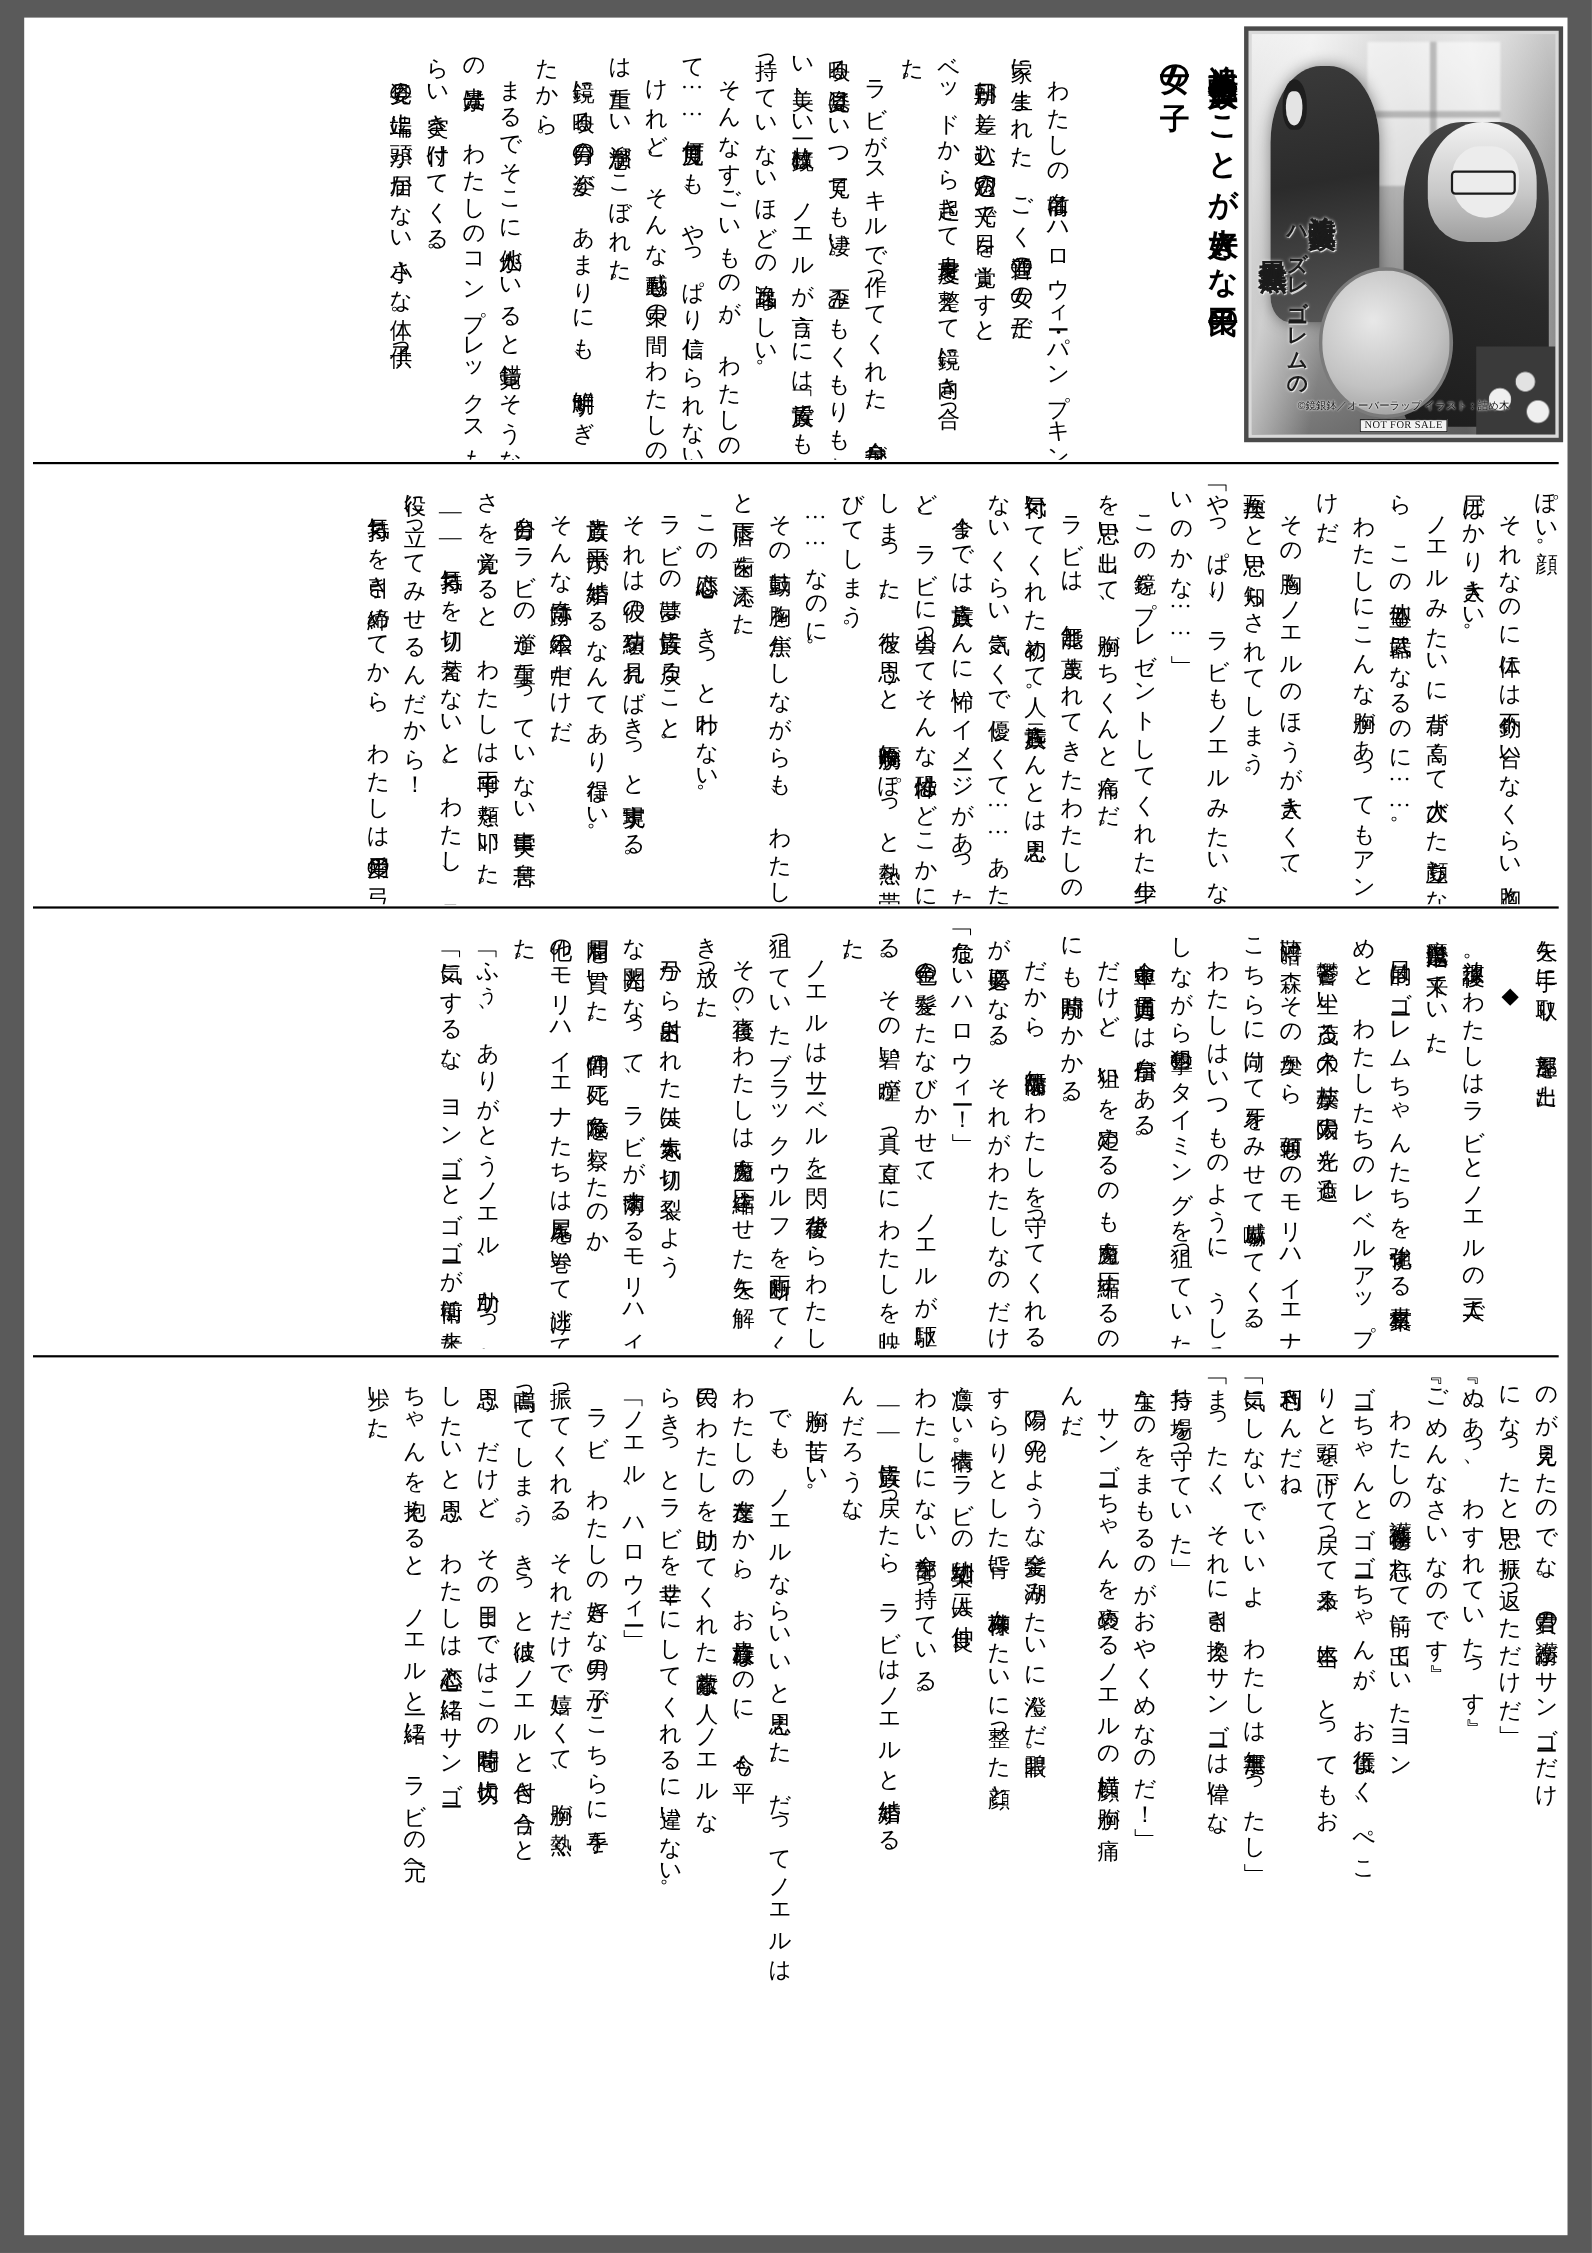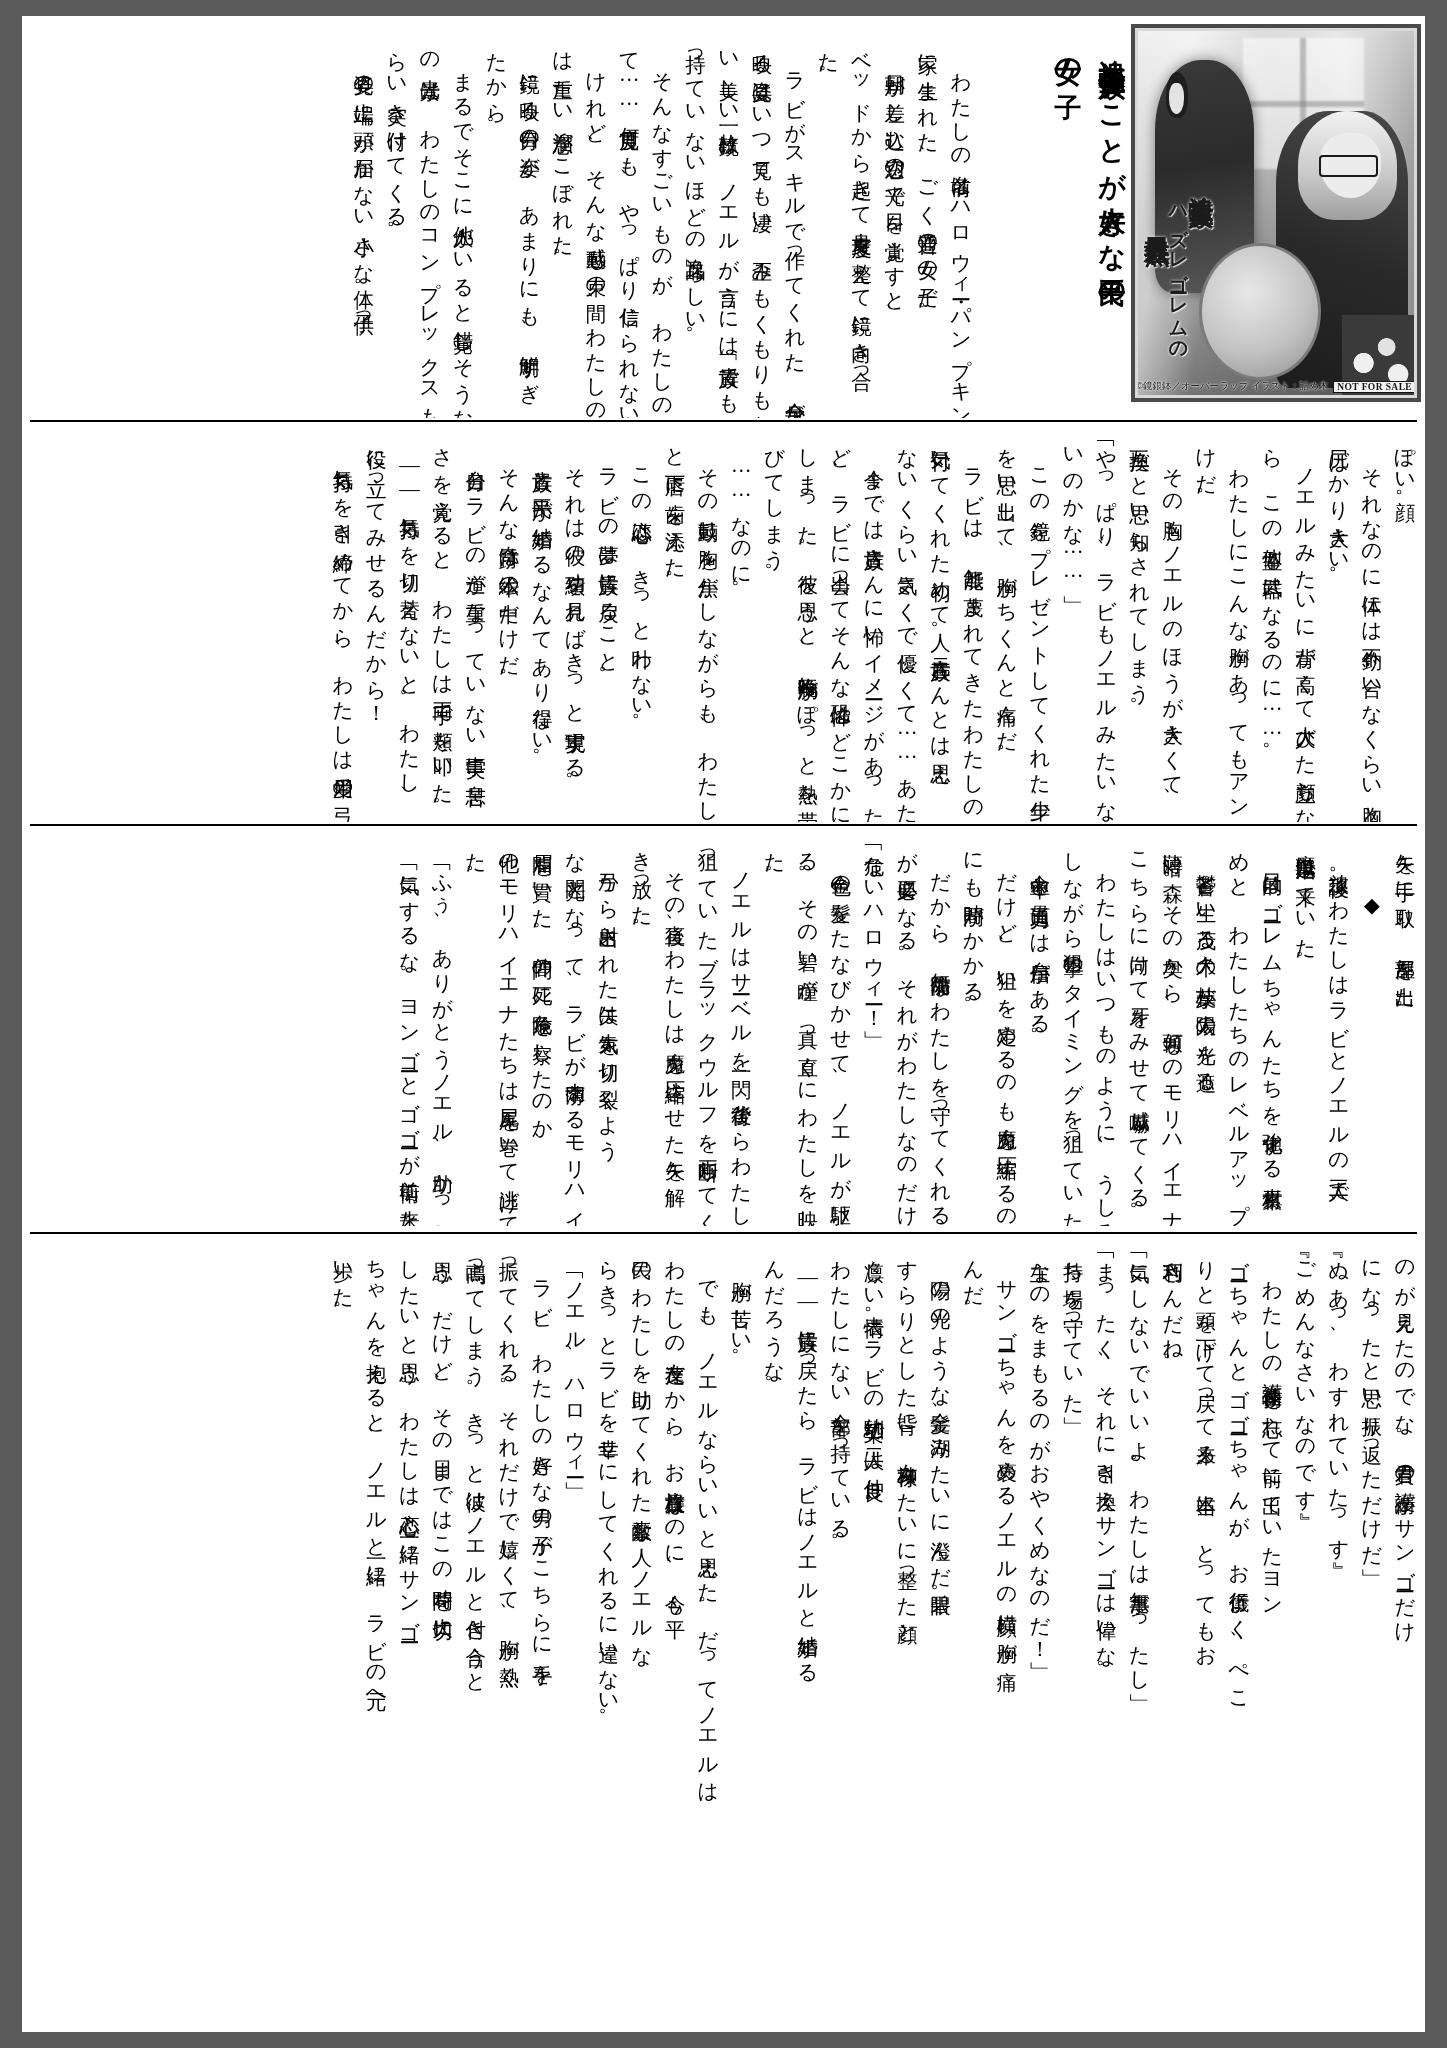--- a/index.html
+++ b/index.html
@@ -215,26 +215,27 @@
     left: 0; right: 0; bottom: 2px;
     display: flex;
     justify-content: center;
     align-items: center;
     gap: 5px;
     font-family: "Liberation Sans", sans-serif;
     font-size: 9.5px;
     color: #111;
     text-shadow: 0 0 2px #fff, 0 0 2px #fff;
     white-space: nowrap;
+    flex-direction: column;
   }
   .cv-nfs {
     border: 1.4px solid #111;
     background: #f2f2f2;
     padding: 0px 3px;
-    font-weight: bold;
+    font-weight: normal;
     font-family: "Liberation Serif", serif;
     letter-spacing: 0.4px;
     font-size: 9.5px;
   }
 </style>
 </head>
 <body>
 
 <div id="page">
 

